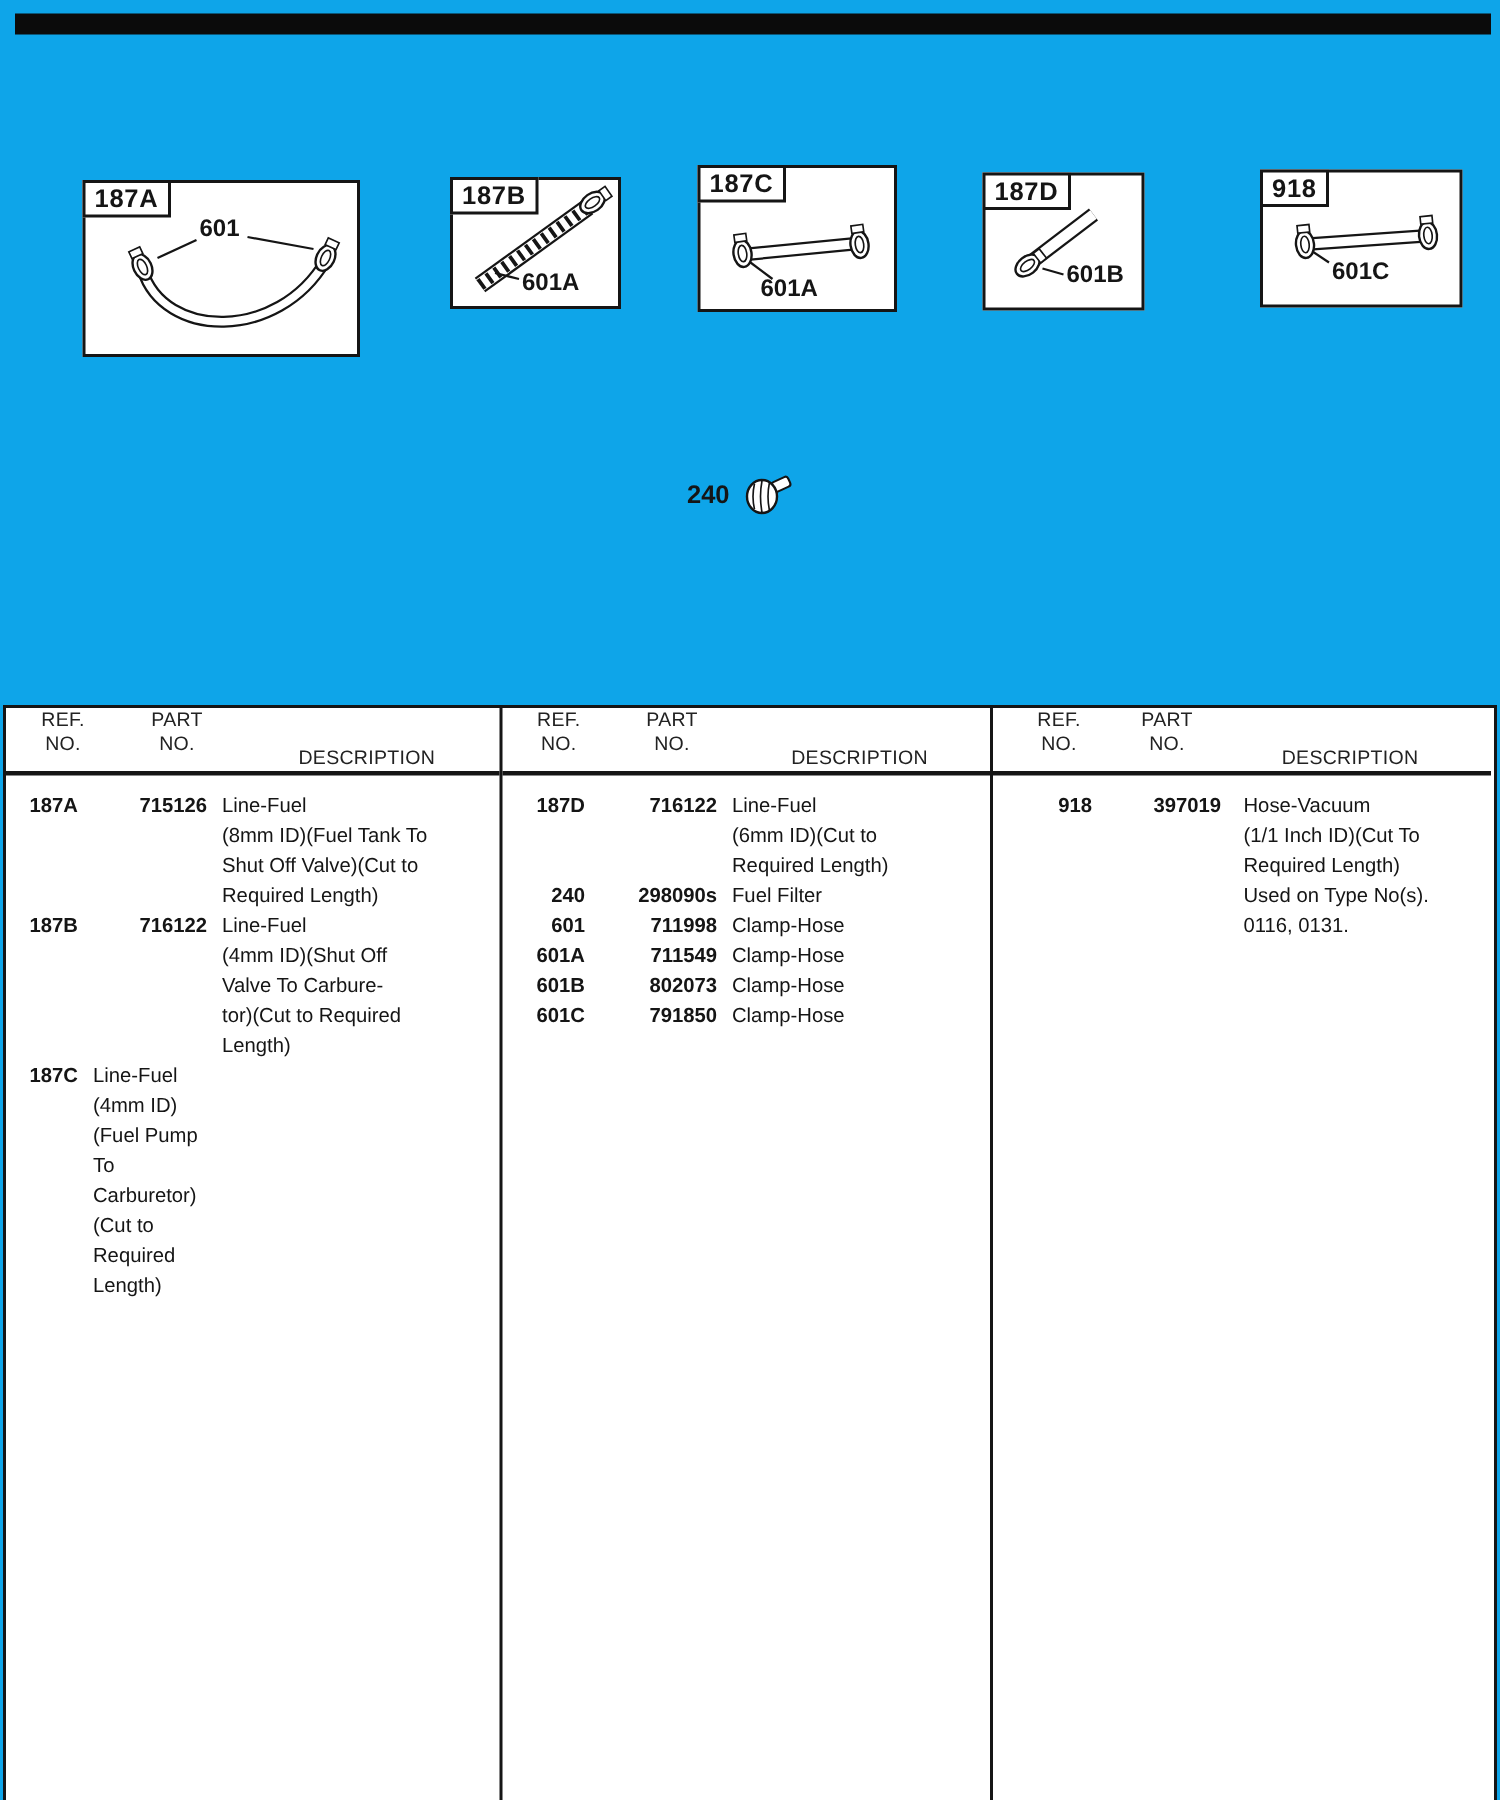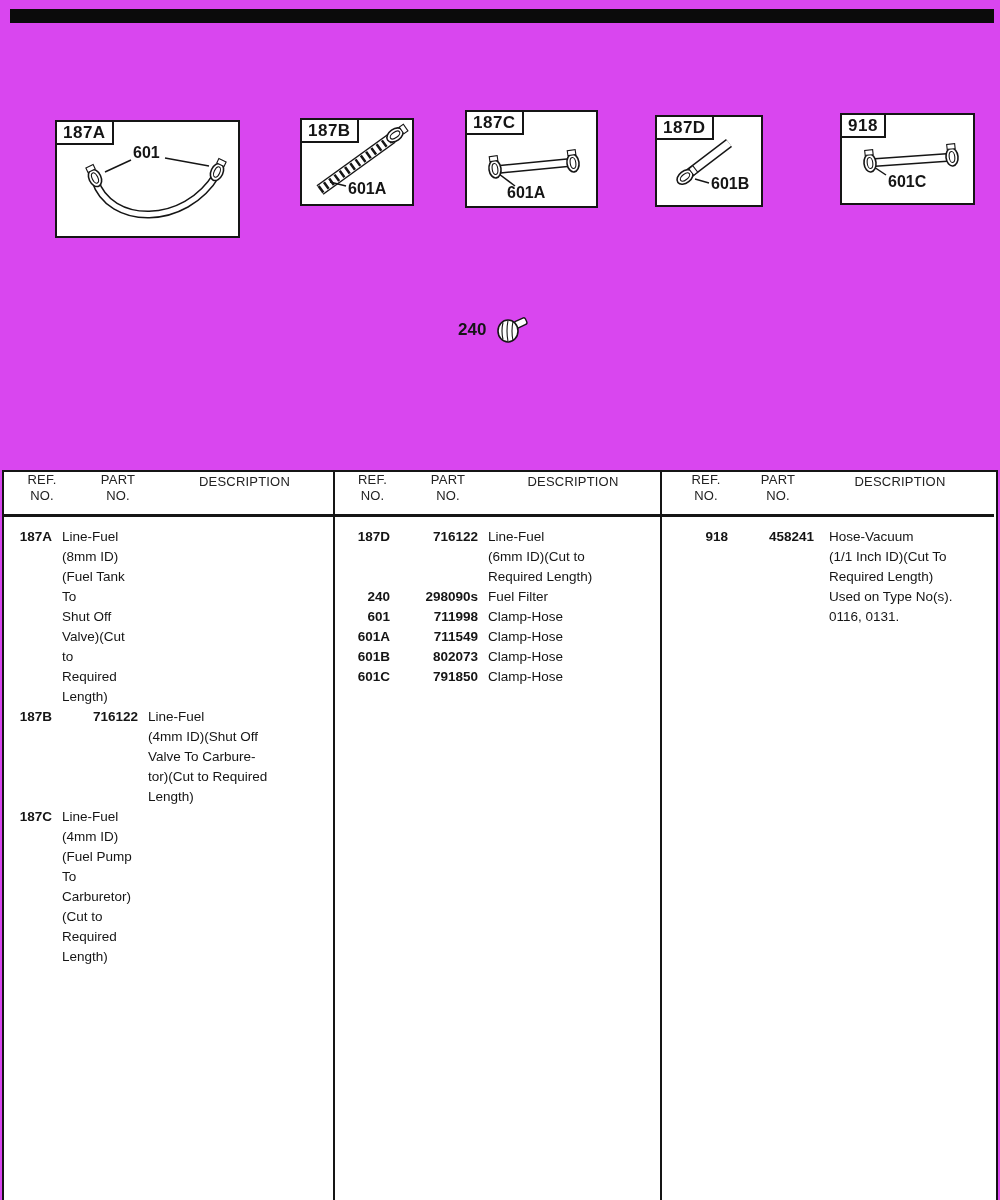--- a/index.html
+++ b/index.html
@@ -1,18 +1,18 @@
 <!DOCTYPE html>
 <html><head>
 <meta charset="utf-8">
 <style>
   * { margin:0; padding:0; box-sizing:border-box; }
   html,body { background:#fff; }
   body { font-family:"Liberation Sans", sans-serif; color:#151515; }
-  .page { position:relative; width:1000px; height:1200px; background:#d946ef; overflow:hidden; }
+  .page { position:relative; width:1000px; height:1200px; background:#0ea5e9; overflow:hidden; }
 
   .top-bar { position:absolute; left:10px; top:9px; width:984px; height:14px; background:#0b0b0b; }
 
   .fig { position:absolute; border:2px solid #151515; background:#fff; }
   .fig svg { position:absolute; left:0; top:0; }
   .fig-label { position:absolute; top:-2px; left:-2px; border:2px solid #151515; background:#fff;
                font-weight:bold; font-size:17px; line-height:21px; padding:0 6px; letter-spacing:.5px; }
   .callout { position:absolute; font-weight:bold; font-size:16px; line-height:18px; white-space:nowrap; }
 
   .filter-item { position:absolute; left:458px; top:314px; display:flex; align-items:center; gap:7px; }
@@ -23,21 +23,21 @@
   .t-col { height:100%; }
   .col-a { width:331px; border-right:2px solid #151515; }
   .col-b { width:327px; border-right:2px solid #151515; }
   .col-c { width:332px; }
 
   .t-head { display:grid; height:45px; border-bottom:3px solid #151515; font-size:13px; color:#222; }
   .col-a .t-head { grid-template-columns:76px 76px 1fr; }
   .col-b .t-head { grid-template-columns:75px 76px 1fr; }
   .col-c .t-head { grid-template-columns:88px 56px 1fr; }
   .t-head span { text-align:center; white-space:pre-line; padding-top:0; line-height:16px; letter-spacing:.2px; }
-  .t-head .h-desc { align-self:end; padding-bottom:24px; padding-top:0; }
+  .t-head .h-desc { align-self:end; padding-bottom:1px; padding-top:0; }
 
   .t-body { padding-top:10px; }
   .t-row { display:grid; font-size:13.5px; line-height:20px; }
   .col-a .t-row { grid-template-columns:48px 86px 1fr; }
   .col-b .t-row { grid-template-columns:55px 88px 1fr; }
   .col-c .t-row { grid-template-columns:66px 86px 1fr; }
   .c-ref, .c-part { text-align:right; font-weight:bold; }
   .c-desc { padding-left:10px; white-space:pre-line; }
   .col-c .c-desc { padding-left:15px; }
 </style>
@@ -133,20 +133,21 @@
       <div class="t-head">
         <span class="h-ref">REF.
 NO.</span>
         <span class="h-part">PART
 NO.</span>
         <span class="h-desc">DESCRIPTION</span>
       </div>
       <div class="t-body">
         <div class="t-row">
           <span class="c-ref">187A</span>
+          <span class="c-part">715126</span>
           <span class="c-desc">Line-Fuel
 (8mm ID)(Fuel Tank To
 Shut Off Valve)(Cut to
 Required Length)</span>
         </div>
         <div class="t-row">
           <span class="c-ref">187B</span>
           <span class="c-part">716122</span>
           <span class="c-desc">Line-Fuel
 (4mm ID)(Shut Off
@@ -212,21 +213,21 @@
       <div class="t-head">
         <span class="h-ref">REF.
 NO.</span>
         <span class="h-part">PART
 NO.</span>
         <span class="h-desc">DESCRIPTION</span>
       </div>
       <div class="t-body">
         <div class="t-row">
           <span class="c-ref">918</span>
-          <span class="c-part">458241</span>
+          <span class="c-part">397019</span>
           <span class="c-desc">Hose-Vacuum
 (1/1 Inch ID)(Cut To
 Required Length)
 Used on Type No(s).
 0116, 0131.</span>
         </div>
       </div>
     </div>
 
   </div>

